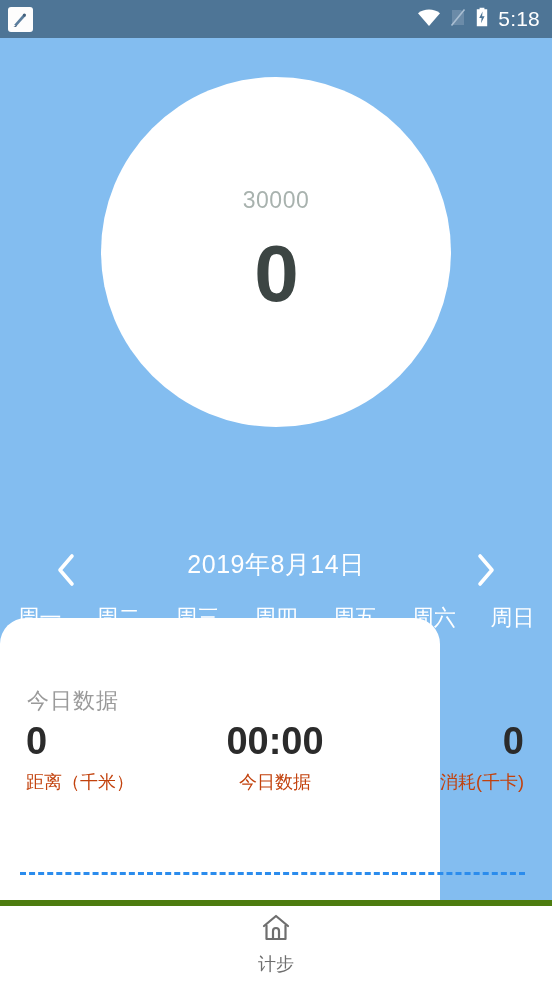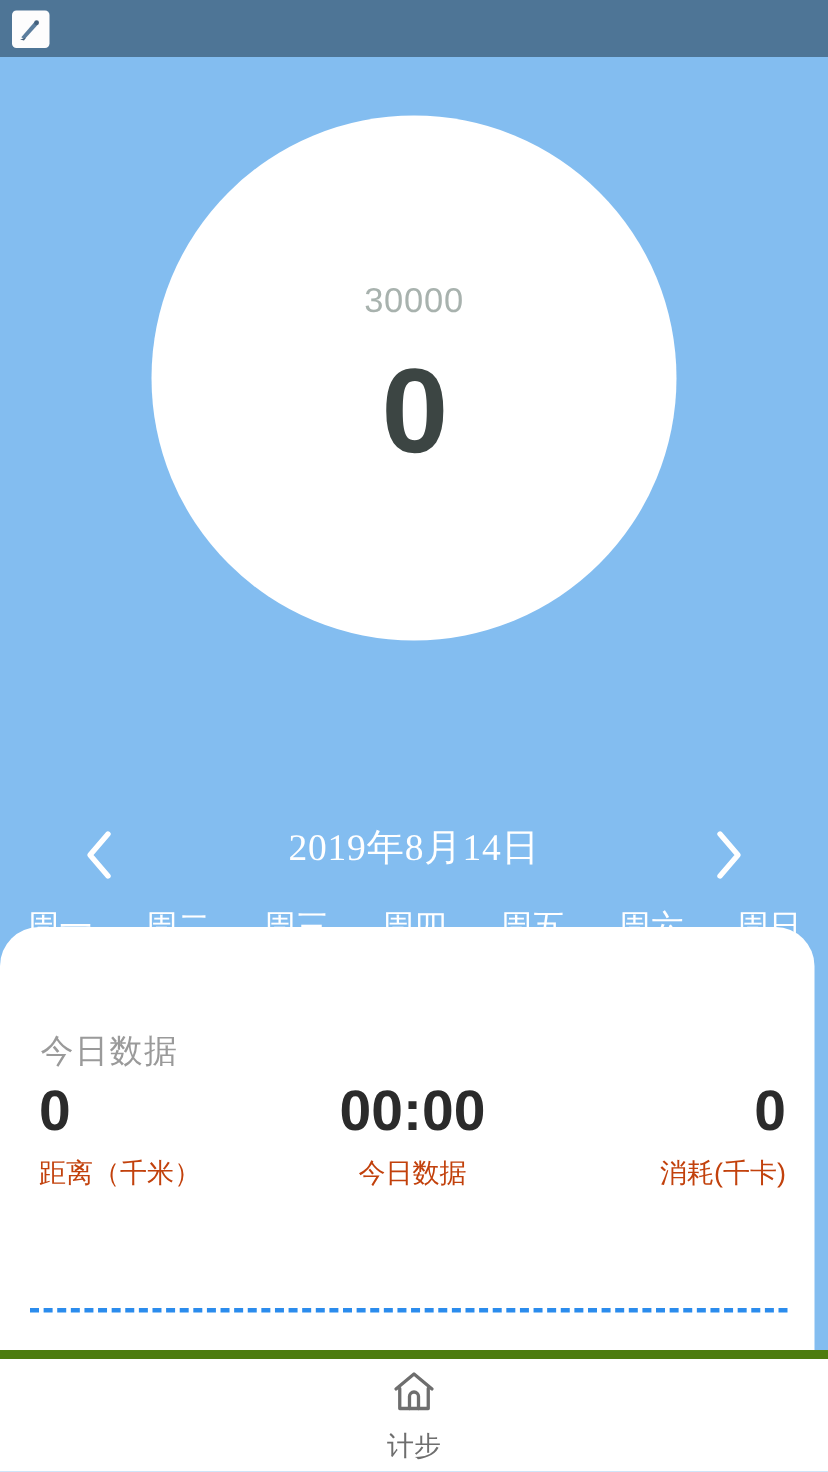--- a/index.html
+++ b/index.html
@@ -40,37 +40,36 @@
   #step-value {
     margin-top:22px; font-size:80px; font-weight:bold; color:#3c4543;
     line-height:.95; letter-spacing:-1px;
   }
 
   
   #date-nav {
     position:absolute; left:0; top:538px; width:552px; height:52px;
     display:flex; align-items:center; justify-content:space-between;
     padding:0 56px;
-    font-family:Liberation Serif, serif;
   }
   #date-label { color:#ffffff; font-size:25px; letter-spacing:.5px; }
   .chev { width:22px; height:22px; cursor:pointer; }
 
   
   #weekday-row {
     position:absolute; left:0; top:600px; width:552px; height:36px;
     display:flex; align-items:center;
   }
   #weekday-row .wd {
     flex:1; text-align:center; color:#ffffff; font-size:22px;
   }
 
   
   #card {
-    position:absolute; left:0; top:618px; width:543px; height:282px;
+    position:absolute; left:0; top:618px; width:440px; height:282px;
     background:#ffffff; border-radius:26px 26px 0 0;
   }
   #today-title {
     position:absolute; left:27px; top:68px;
     font-size:22px; color:#9a9a9a; letter-spacing:1px;
   }
   #stats {
     position:absolute; left:0; top:104px; width:552px;
     display:flex; align-items:flex-start;
   }
@@ -110,20 +109,40 @@
 
   <div id="statusbar">
     <div class="sb-left">
       <div class="app-icon">
         <svg width="19" height="19" viewBox="0 0 19 19">
           <path d="M3.2 14.8 L12.4 4.2 L14.6 6.0 L5.4 16.2 Z" fill="#5b7e9e"></path>
           <path d="M2.4 16.4 L6.2 15.2 L5.0 17.0 Z" fill="#3e5a75"></path>
           <circle cx="13.4" cy="5.1" r="1.6" fill="#43607c"></circle>
         </svg>
       </div>
+    </div>
+    <div class="sb-right">
+      <span>
+        <svg width="24" height="19" viewBox="0 0 24 19">
+          <path d="M1 5.2 C7 0.2 17 0.2 23 5.2 L12 18 Z" fill="#ffffff"></path>
+        </svg>
+      </span>
+      <span>
+        <svg width="16" height="19" viewBox="0 0 16 19">
+          <path d="M2 2 H11 L14 5 V17 H2 Z" fill="#6b8ba8"></path>
+          <line x1="1.5" y1="17.5" x2="14.5" y2="1.5" stroke="#a9bed2" stroke-width="1.6"></line>
+        </svg>
+      </span>
+      <span>
+        <svg width="14" height="20" viewBox="0 0 14 20">
+          <path d="M4.6 0.8 H9.4 V2.2 H12.2 V19.2 H1.8 V2.2 H4.6 Z" fill="#ffffff"></path>
+          <path d="M7.6 4.4 L4.2 11.0 H6.6 L6.0 16.2 L9.6 9.2 H7.1 Z" fill="#4e7596"></path>
+        </svg>
+      </span>
+      <span class="sb-time">5:18</span>
     </div>
   </div>
 
   <div id="step-circle">
     <div id="goal-value">30000</div>
     <div id="step-value">0</div>
   </div>
 
   <div id="date-nav">
     <span class="chev">

